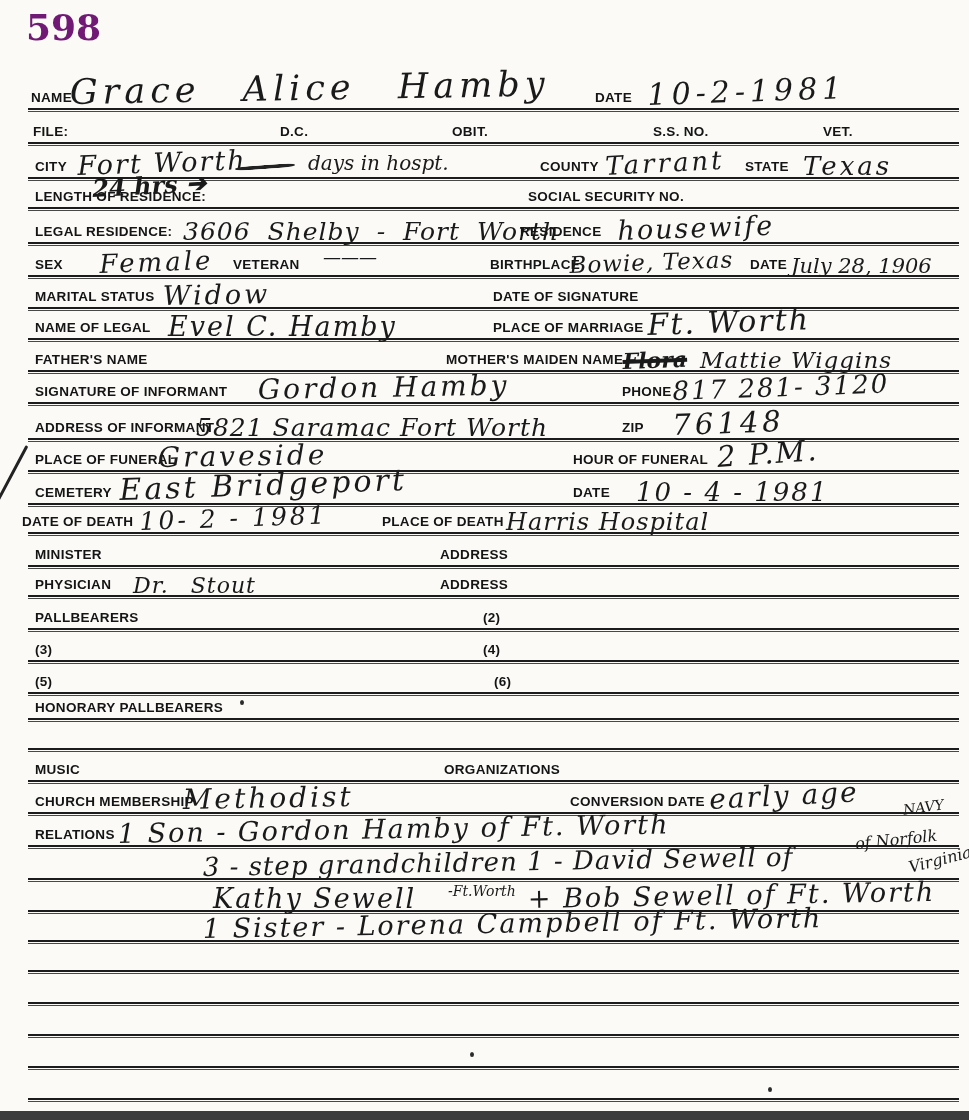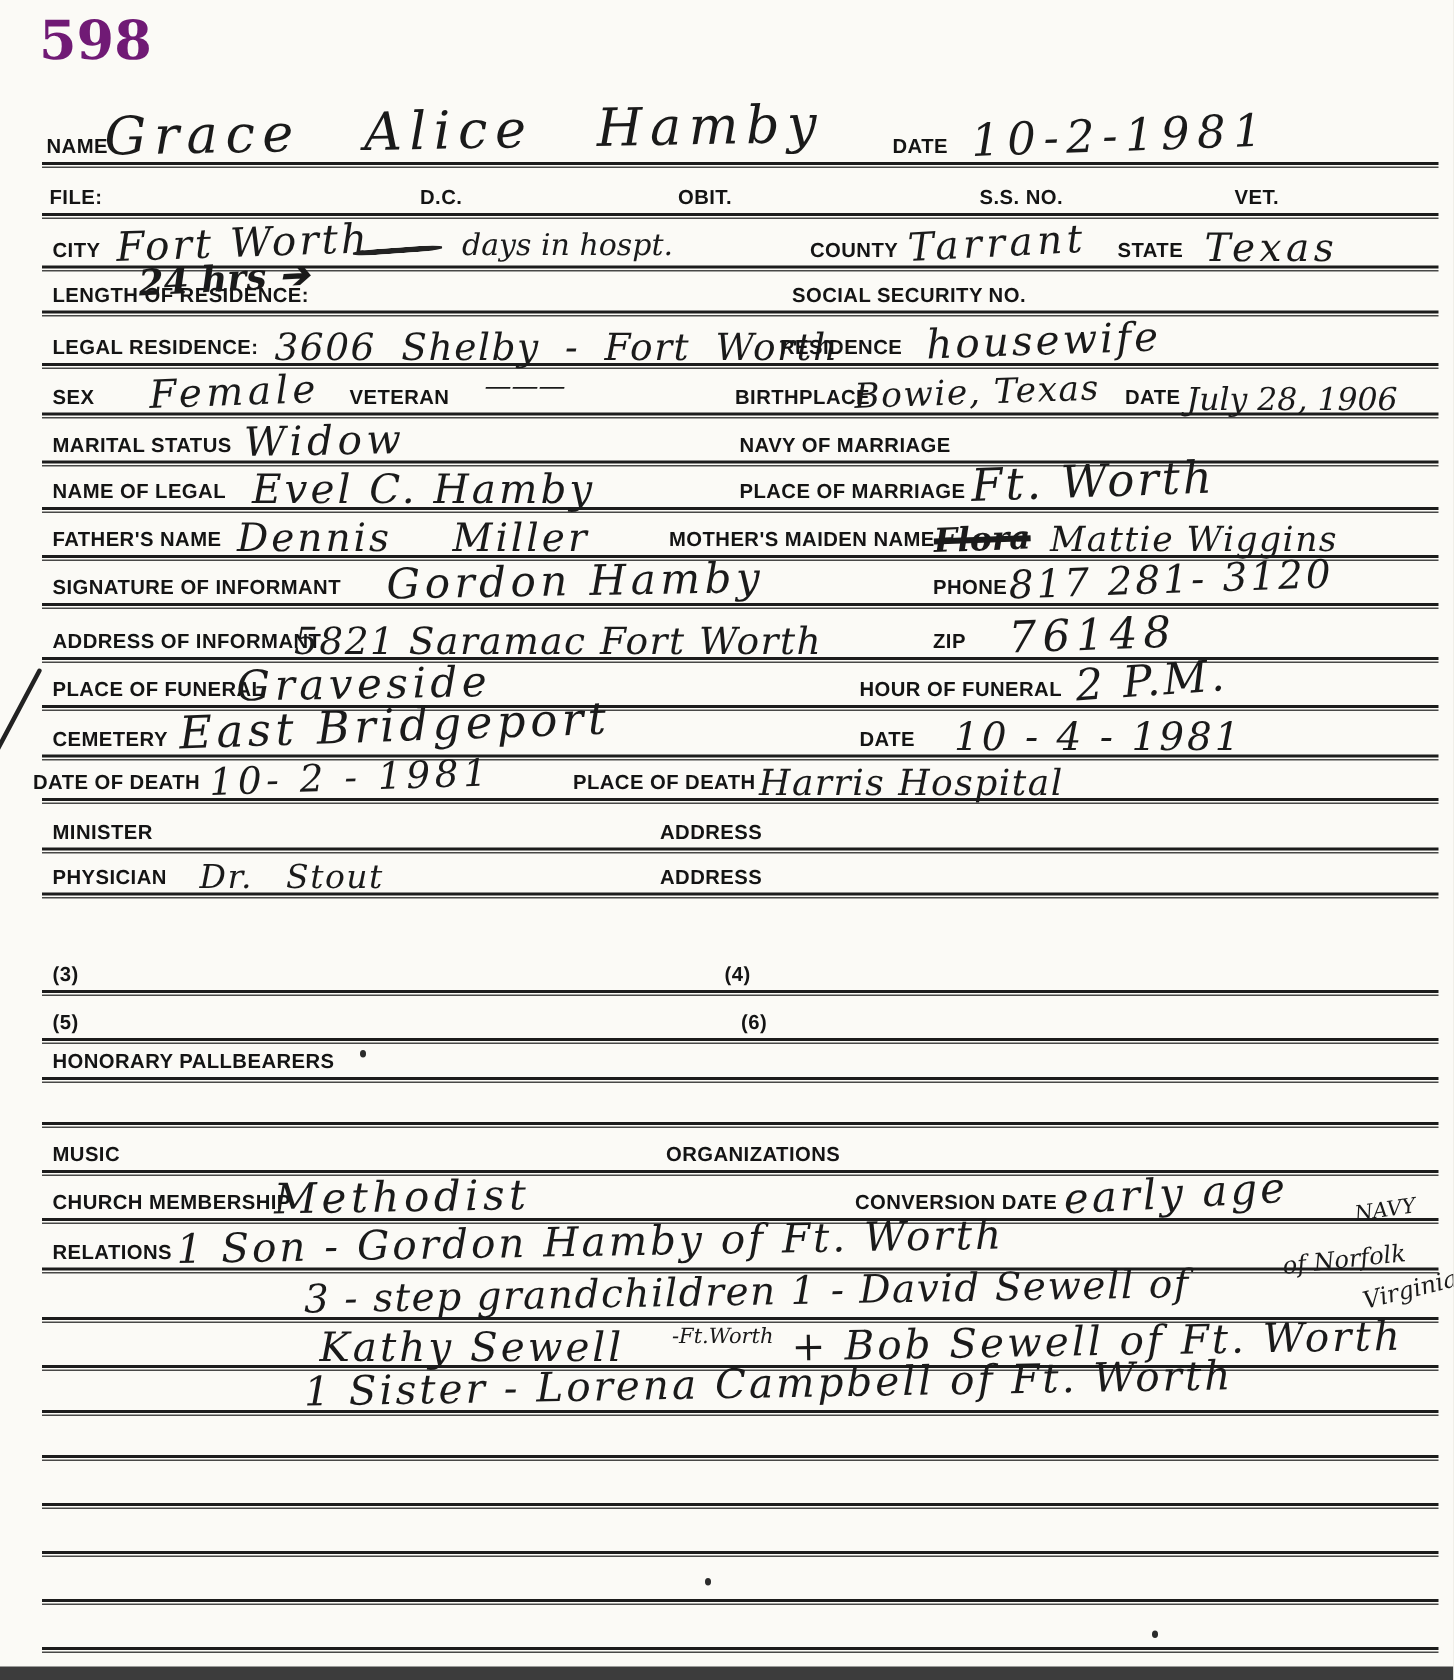--- a/index.html
+++ b/index.html
@@ -110,34 +110,33 @@
     <span class="hw" style="left:295px;bottom:8px;font-size:18px">———</span>
     <span class="lbl" style="left:462px">BIRTHPLACE</span>
     <span class="hw" style="left:542px;font-size:23px;letter-spacing:1px;transform:rotate(-2deg)">Bowie, Texas</span>
     <span class="lbl" style="left:722px">DATE</span>
     <span class="hw" style="left:763px;font-size:21px">July 28, 1906</span>
   </div>
 
   <div class="row" style="top:273px">
     <span class="lbl" style="left:7px">MARITAL STATUS</span>
     <span class="hw" style="left:135px;font-size:27px;letter-spacing:3px;transform:rotate(-1deg)">Widow</span>
-    <span class="lbl" style="left:465px">NAVY OF MARRIAGE</span>
+    <span class="lbl" style="left:465px">DATE OF SIGNATURE</span>
     <span class="hw" style="left:640px;font-size:20px"></span>
   </div>
 
   <div class="row" style="top:304px">
     <span class="lbl" style="left:7px">NAME OF LEGAL</span>
     <span class="hw" style="left:140px;font-size:27px;letter-spacing:2px">Evel C. Hamby</span>
     <span class="lbl" style="left:465px">PLACE OF MARRIAGE</span>
     <span class="hw" style="left:620px;font-size:30px;letter-spacing:2px;transform:rotate(-2deg)">Ft. Worth</span>
   </div>
 
   <div class="row" style="top:336px">
     <span class="lbl" style="left:7px">FATHER'S NAME</span>
-    <span class="hw" style="left:130px;font-size:26px;word-spacing:30px;letter-spacing:2px">Dennis  Miller</span>
     <span class="lbl" style="left:418px">MOTHER'S MAIDEN NAME</span>
     <span class="hw strike" style="left:595px;font-size:22px;font-weight:700">Flora</span>
     <span class="hw" style="left:672px;font-size:23px;letter-spacing:1px">Mattie Wiggins</span>
   </div>
 
   <div class="row" style="top:368px">
     <span class="lbl" style="left:7px">SIGNATURE OF INFORMANT</span>
     <span class="hw" style="left:230px;font-size:28px;letter-spacing:3px;transform:rotate(-1deg)">Gordon  Hamby</span>
     <span class="lbl" style="left:594px">PHONE</span>
     <span class="hw" style="left:645px;font-size:26px;letter-spacing:2px;transform:rotate(-2deg)">817 281- 3120</span>
@@ -176,20 +175,24 @@
     <span class="lbl" style="left:7px">MINISTER</span>
     <span class="lbl" style="left:412px">ADDRESS</span>
   </div>
 
   <div class="row" style="top:561px">
     <span class="lbl" style="left:7px">PHYSICIAN</span>
     <span class="hw" style="left:105px;font-size:22px;word-spacing:14px;letter-spacing:1px">Dr.  Stout</span>
     <span class="lbl" style="left:412px">ADDRESS</span>
   </div>
 
+  <div class="row" style="top:594px">
+    <span class="lbl" style="left:7px">PALLBEARERS</span>
+    <span class="lbl" style="left:455px">(2)</span>
+  </div>
 
   <div class="row" style="top:626px">
     <span class="lbl" style="left:7px">(3)</span>
     <span class="lbl" style="left:455px">(4)</span>
   </div>
 
   <div class="row" style="top:658px">
     <span class="lbl" style="left:7px">(5)</span>
     <span class="lbl" style="left:466px">(6)</span>
   </div>

